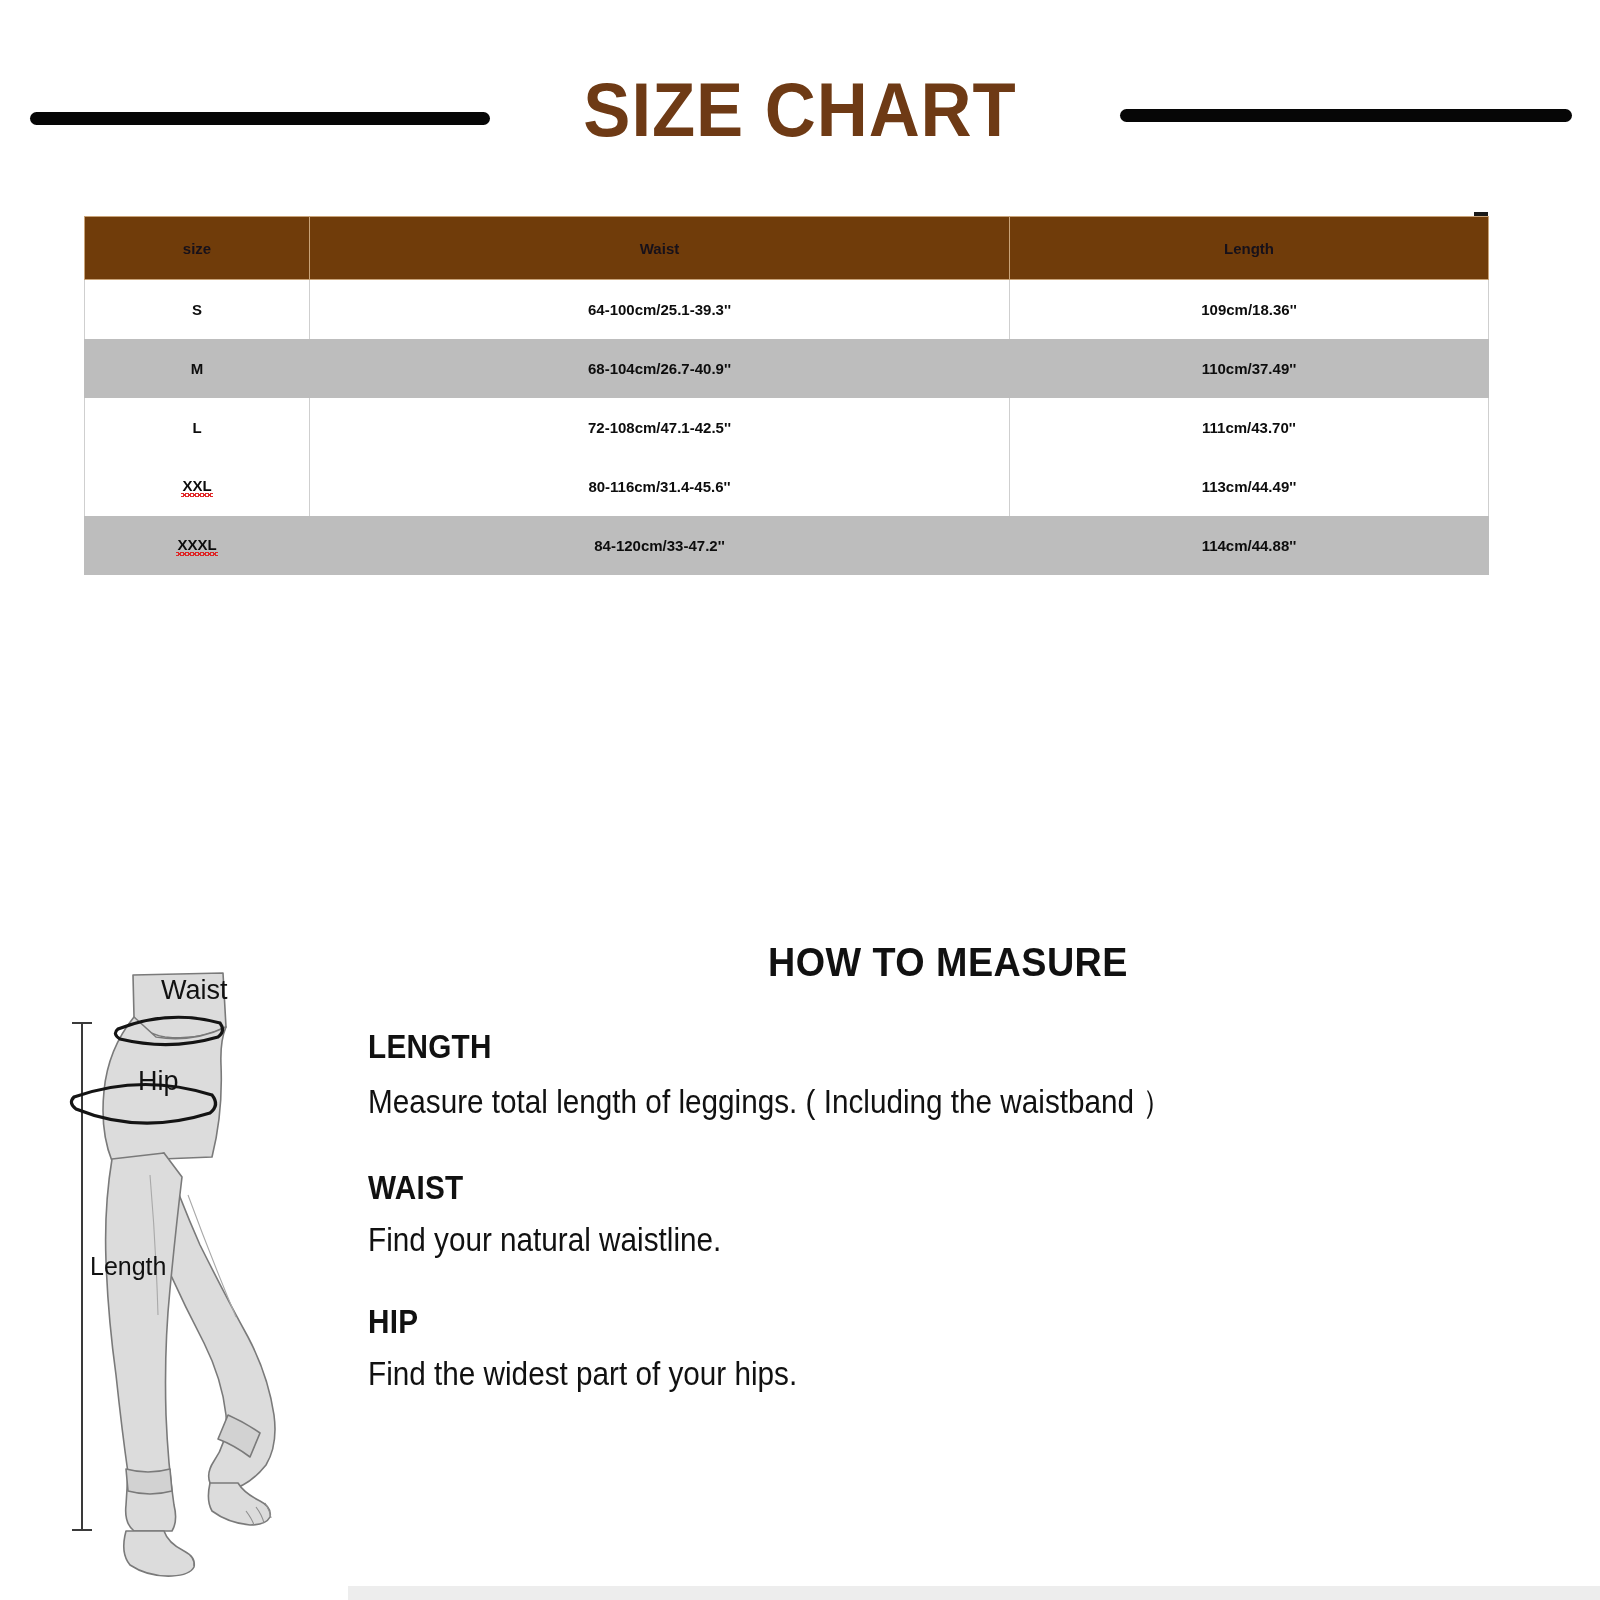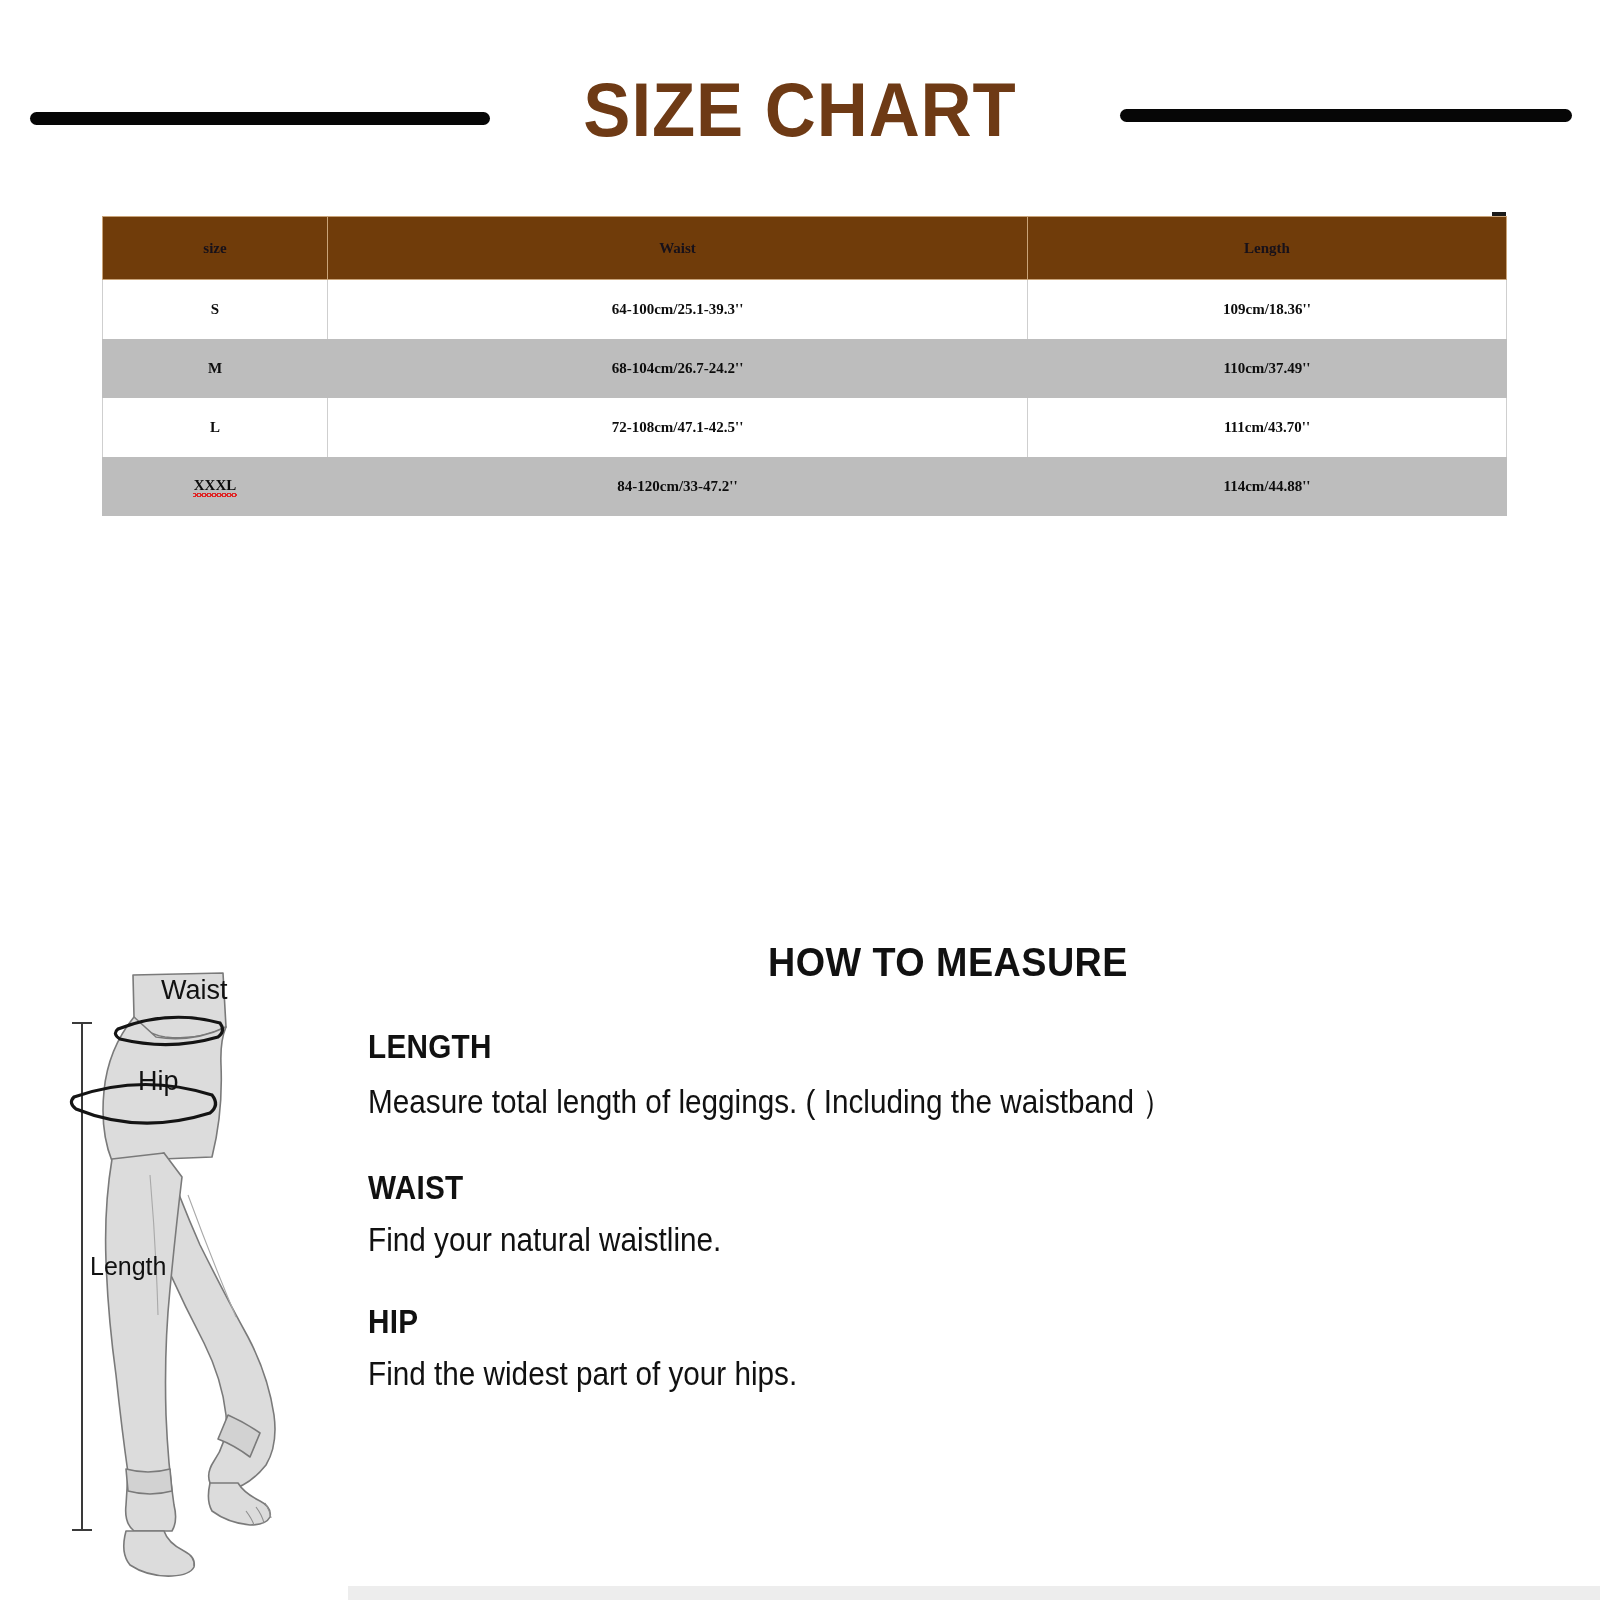--- a/index.html
+++ b/index.html
@@ -46,24 +46,23 @@
     font-weight: 700;
     letter-spacing: 1px;
     font-family: "Liberation Sans", sans-serif;
     transform: scaleX(0.93);
     line-height: 96px;
   }
 
   
   .size-table-wrap {
     position: absolute;
-    left: 102px;
+    left: 84px;
     top: 216px;
     width: 1404px;
-    font-family: Liberation Serif, serif;
   }
   table.size-table {
     border-collapse: collapse;
     width: 1404px;
     table-layout: fixed;
   }
   table.size-table col.c-size   { width: 225px; }
   table.size-table col.c-waist  { width: 700px; }
   table.size-table col.c-length { width: 479px; }
 
@@ -200,27 +199,32 @@
       </tr>
     </thead>
     <tbody id="table-body">
         <tr class="row-odd">
           <td>S</td>
           <td>64-100cm/25.1-39.3''</td>
           <td>109cm/18.36''</td>
         </tr>
         <tr class="row-even">
           <td>M</td>
-          <td>68-104cm/26.7-24.2''</td>
+          <td>68-104cm/26.7-40.9''</td>
           <td>110cm/37.49''</td>
         </tr>
         <tr class="row-odd">
           <td>L</td>
           <td>72-108cm/47.1-42.5''</td>
           <td>111cm/43.70''</td>
+        </tr>
+        <tr class="row-odd">
+          <td><span class="misspelled">XXL</span></td>
+          <td>80-116cm/31.4-45.6''</td>
+          <td>113cm/44.49''</td>
         </tr>
         <tr class="row-even">
           <td><span class="misspelled">XXXL</span></td>
           <td>84-120cm/33-47.2''</td>
           <td>114cm/44.88''</td>
         </tr>
       </tbody>
   </table>
 </div>
 

